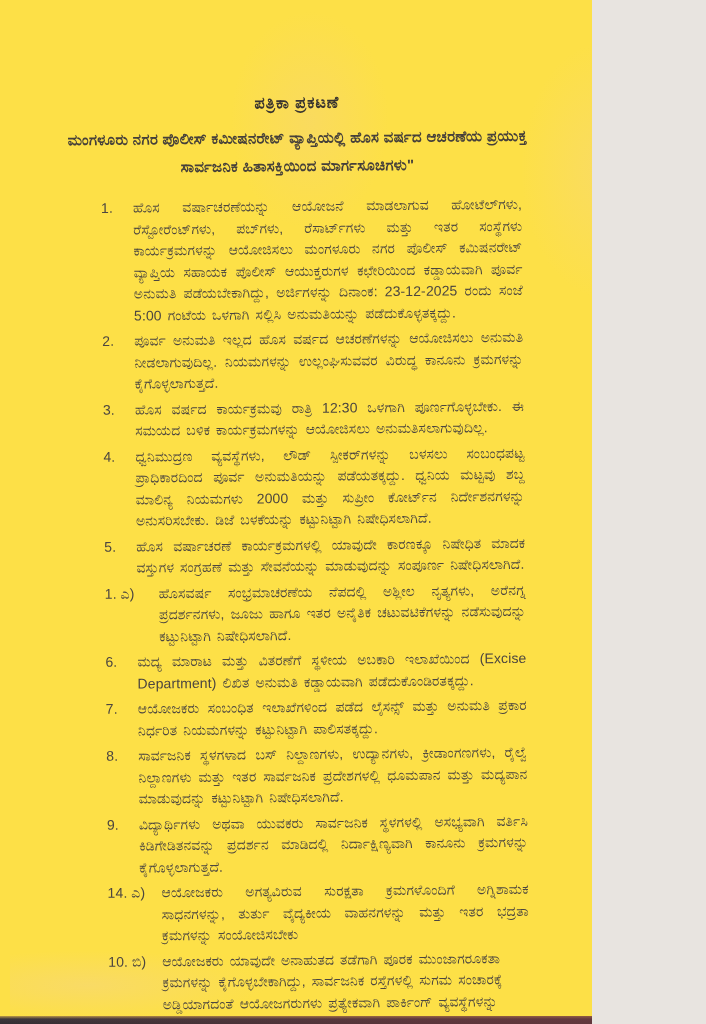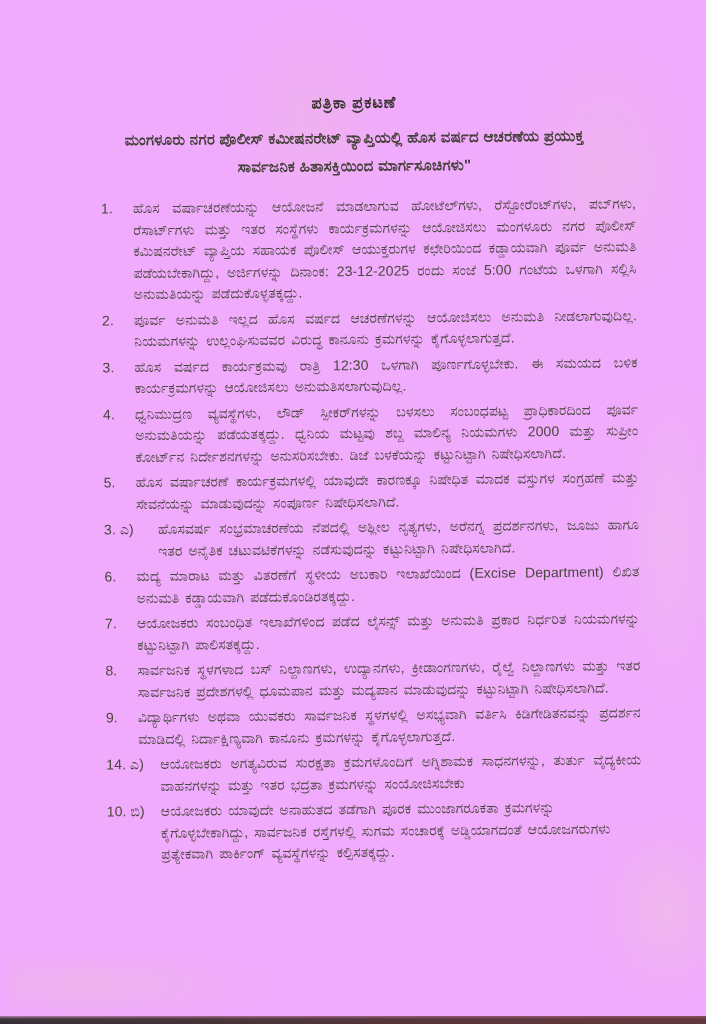--- a/index.html
+++ b/index.html
@@ -4,22 +4,22 @@
 <style>
   html, body { margin: 0; padding: 0; }
   body {
     width: 706px; height: 1024px;
     font-family: "Liberation Sans", "DejaVu Sans", sans-serif;
     background: #e8e4e0;
     overflow: hidden;
   }
   .photo {
     position: relative;
-    width: 706px; height: 1024px;
-    background: #f0abfc;
+    width: 592px; height: 1024px;
+    background: #fde047;
     overflow: hidden;
   }
   
   .stain { position: absolute; pointer-events: none; }
   .stain.s1 { left: 230px; top: 10px; width: 160px; height: 220px;
     background: radial-gradient(ellipse at center, rgba(236,196,186,0.20), rgba(236,196,186,0) 70%); }
   .stain.s2 { left: 520px; top: 40px; width: 170px; height: 260px;
     background: radial-gradient(ellipse at center, rgba(238,204,192,0.22), rgba(238,204,192,0) 70%); }
   .stain.s3 { left: 600px; top: 820px; width: 130px; height: 180px;
     background: radial-gradient(ellipse at center, rgba(240,214,198,0.28), rgba(240,214,198,0) 70%); }
@@ -121,21 +121,21 @@
     <span class="num">4.</span>
     <span class="txt">ಧ್ವನಿಮುದ್ರಣ ವ್ಯವಸ್ಥೆಗಳು, ಲೌಡ್ ಸ್ಪೀಕರ್‌ಗಳನ್ನು ಬಳಸಲು ಸಂಬಂಧಪಟ್ಟ ಪ್ರಾಧಿಕಾರದಿಂದ ಪೂರ್ವ ಅನುಮತಿಯನ್ನು ಪಡೆಯತಕ್ಕದ್ದು. ಧ್ವನಿಯ ಮಟ್ಟವು ಶಬ್ದ ಮಾಲಿನ್ಯ ನಿಯಮಗಳು 2000 ಮತ್ತು ಸುಪ್ರೀಂ ಕೋರ್ಟ್‌ನ ನಿರ್ದೇಶನಗಳನ್ನು ಅನುಸರಿಸಬೇಕು. ಡಿಜೆ ಬಳಕೆಯನ್ನು ಕಟ್ಟುನಿಟ್ಟಾಗಿ ನಿಷೇಧಿಸಲಾಗಿದೆ.</span>
   </div>
 
   <div class="item">
     <span class="num">5.</span>
     <span class="txt">ಹೊಸ ವರ್ಷಾಚರಣೆ ಕಾರ್ಯಕ್ರಮಗಳಲ್ಲಿ ಯಾವುದೇ ಕಾರಣಕ್ಕೂ ನಿಷೇಧಿತ ಮಾದಕ ವಸ್ತುಗಳ ಸಂಗ್ರಹಣೆ ಮತ್ತು ಸೇವನೆಯನ್ನು ಮಾಡುವುದನ್ನು ಸಂಪೂರ್ಣ ನಿಷೇಧಿಸಲಾಗಿದೆ.</span>
   </div>
 
   <div class="item sub">
-    <span class="num">3. ಎ)</span>
+    <span class="num">1. ಎ)</span>
     <span class="txt">ಹೊಸವರ್ಷ ಸಂಭ್ರಮಾಚರಣೆಯ ನೆಪದಲ್ಲಿ ಅಶ್ಲೀಲ ನೃತ್ಯಗಳು, ಅರೆನಗ್ನ ಪ್ರದರ್ಶನಗಳು, ಜೂಜು ಹಾಗೂ ಇತರ ಅನೈತಿಕ ಚಟುವಟಿಕೆಗಳನ್ನು ನಡೆಸುವುದನ್ನು ಕಟ್ಟುನಿಟ್ಟಾಗಿ ನಿಷೇಧಿಸಲಾಗಿದೆ.</span>
   </div>
 
   <div class="item">
     <span class="num">6.</span>
     <span class="txt">ಮದ್ಯ ಮಾರಾಟ ಮತ್ತು ವಿತರಣೆಗೆ ಸ್ಥಳೀಯ ಅಬಕಾರಿ ಇಲಾಖೆಯಿಂದ (Excise Department) ಲಿಖಿತ ಅನುಮತಿ ಕಡ್ಡಾಯವಾಗಿ ಪಡೆದುಕೊಂಡಿರತಕ್ಕದ್ದು.</span>
   </div>
 
   <div class="item">
     <span class="num">7.</span>

